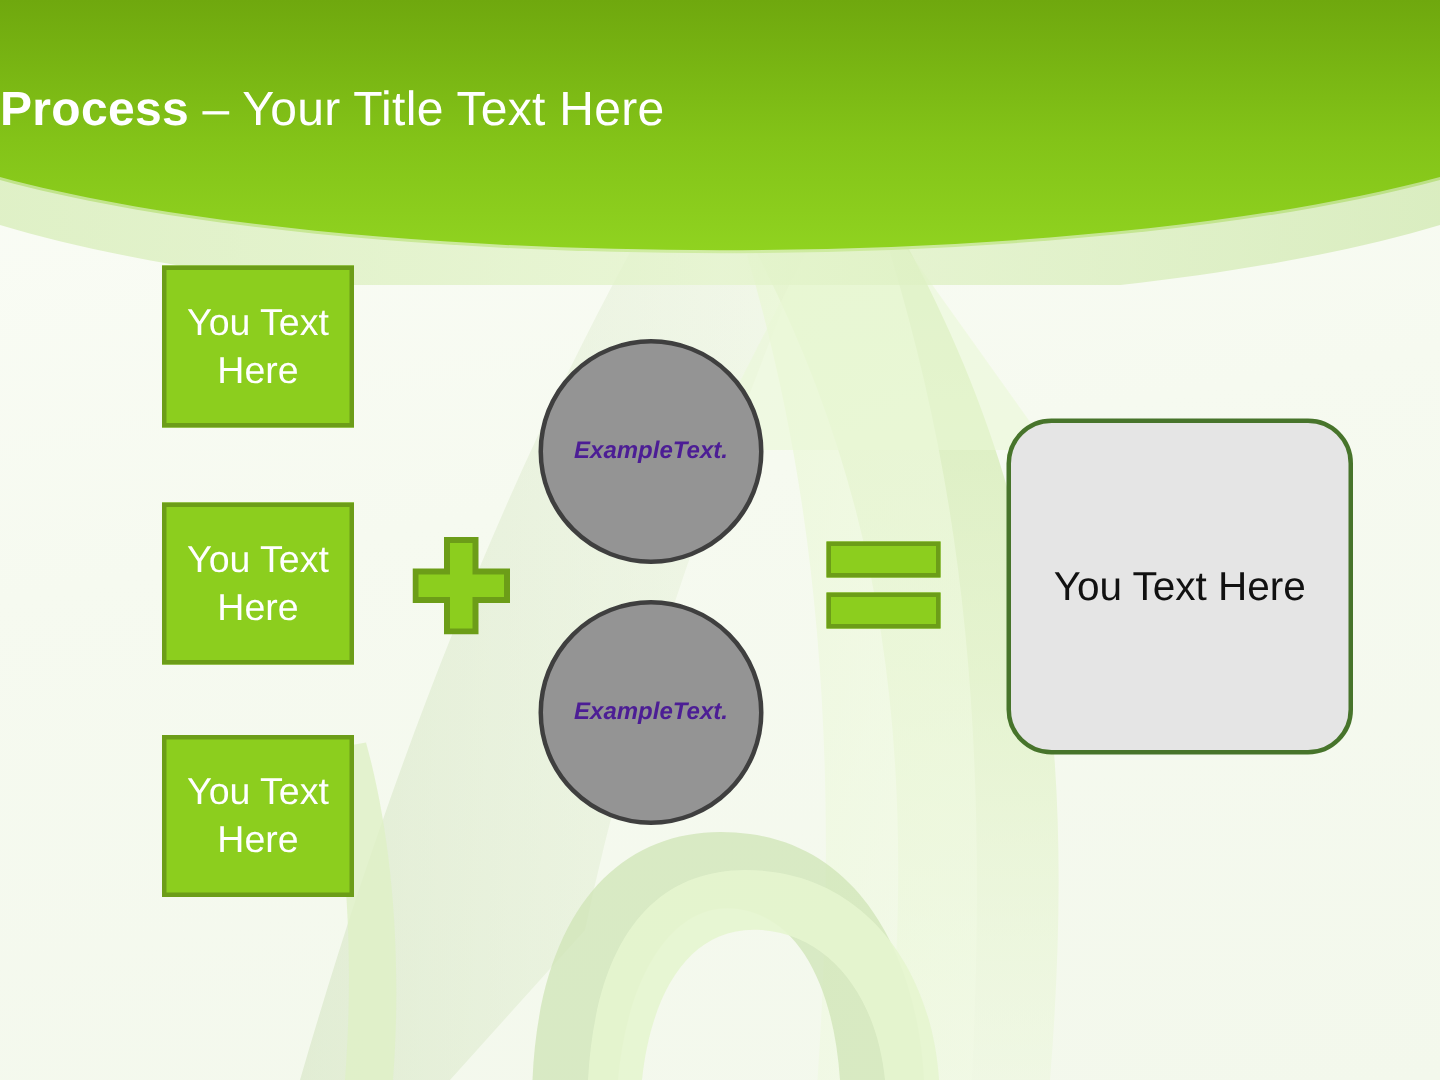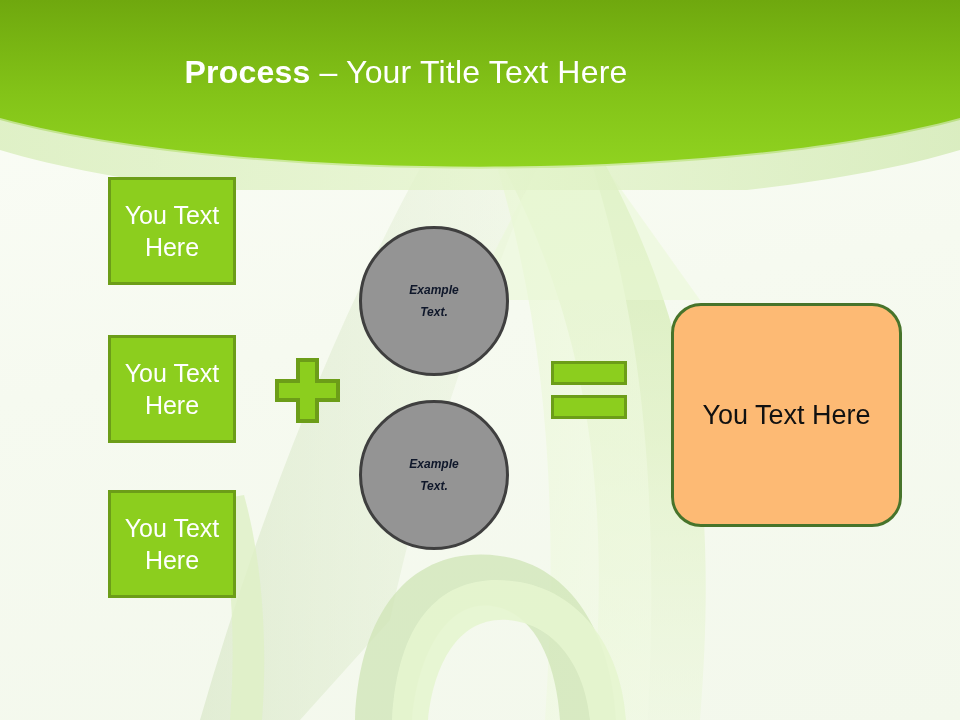--- a/index.html
+++ b/index.html
@@ -41,21 +41,20 @@
     width: 960px;
     height: 190px;
     overflow: hidden;
   }
 
   .title {
     position: absolute;
     top: 52px;
     left: 0;
     width: 812px;
-    text-align: center;
     color: #ffffff;
     font-size: 32px;
     line-height: 40px;
     letter-spacing: 0.2px;
     white-space: nowrap;
     z-index: 6;
   }
   .title .strong { font-weight: bold; }
   .title .light  { font-weight: normal; }
 
@@ -93,25 +92,24 @@
   
   .circle {
     position: absolute;
     width: 150px;
     height: 150px;
     border-radius: 50%;
     background: #949494;
     border: 3px solid #3f3f3f;
     box-sizing: border-box;
     display: flex;
-    flex-direction: column;
     align-items: center;
     justify-content: center;
-    color: #0f172a;
-    font-size: 12px;
+    color: #4c1d95;
+    font-size: 16px;
     line-height: 22px;
     font-weight: bold;
     font-style: italic;
     text-align: center;
     z-index: 5;
   }
   #circle-1 { left: 359px; top: 226px; }
   #circle-2 { left: 359px; top: 400px; }
 
   
@@ -135,32 +133,31 @@
   .equals .bar-top { top: 0; }
   .equals .bar-bottom { top: 34px; }
 
   
   #result-box {
     position: absolute;
     left: 671px;
     top: 279px;
     width: 231px;
     height: 224px;
-    background: #fdba74;
+    background: #e5e5e5;
     border: 3px solid #47742B;
     box-sizing: border-box;
     border-radius: 30px;
     display: flex;
     align-items: center;
     justify-content: center;
     color: #111111;
     font-size: 27px;
     text-align: center;
     z-index: 5;
-    margin-top: 24px;
   }
 </style>
 </head>
 <body>
 
 <div id="slide">
 
   <div class="bg-base"></div>
 
   <svg class="bg-svg" viewBox="0 0 960 720" preserveAspectRatio="none" aria-hidden="true">

